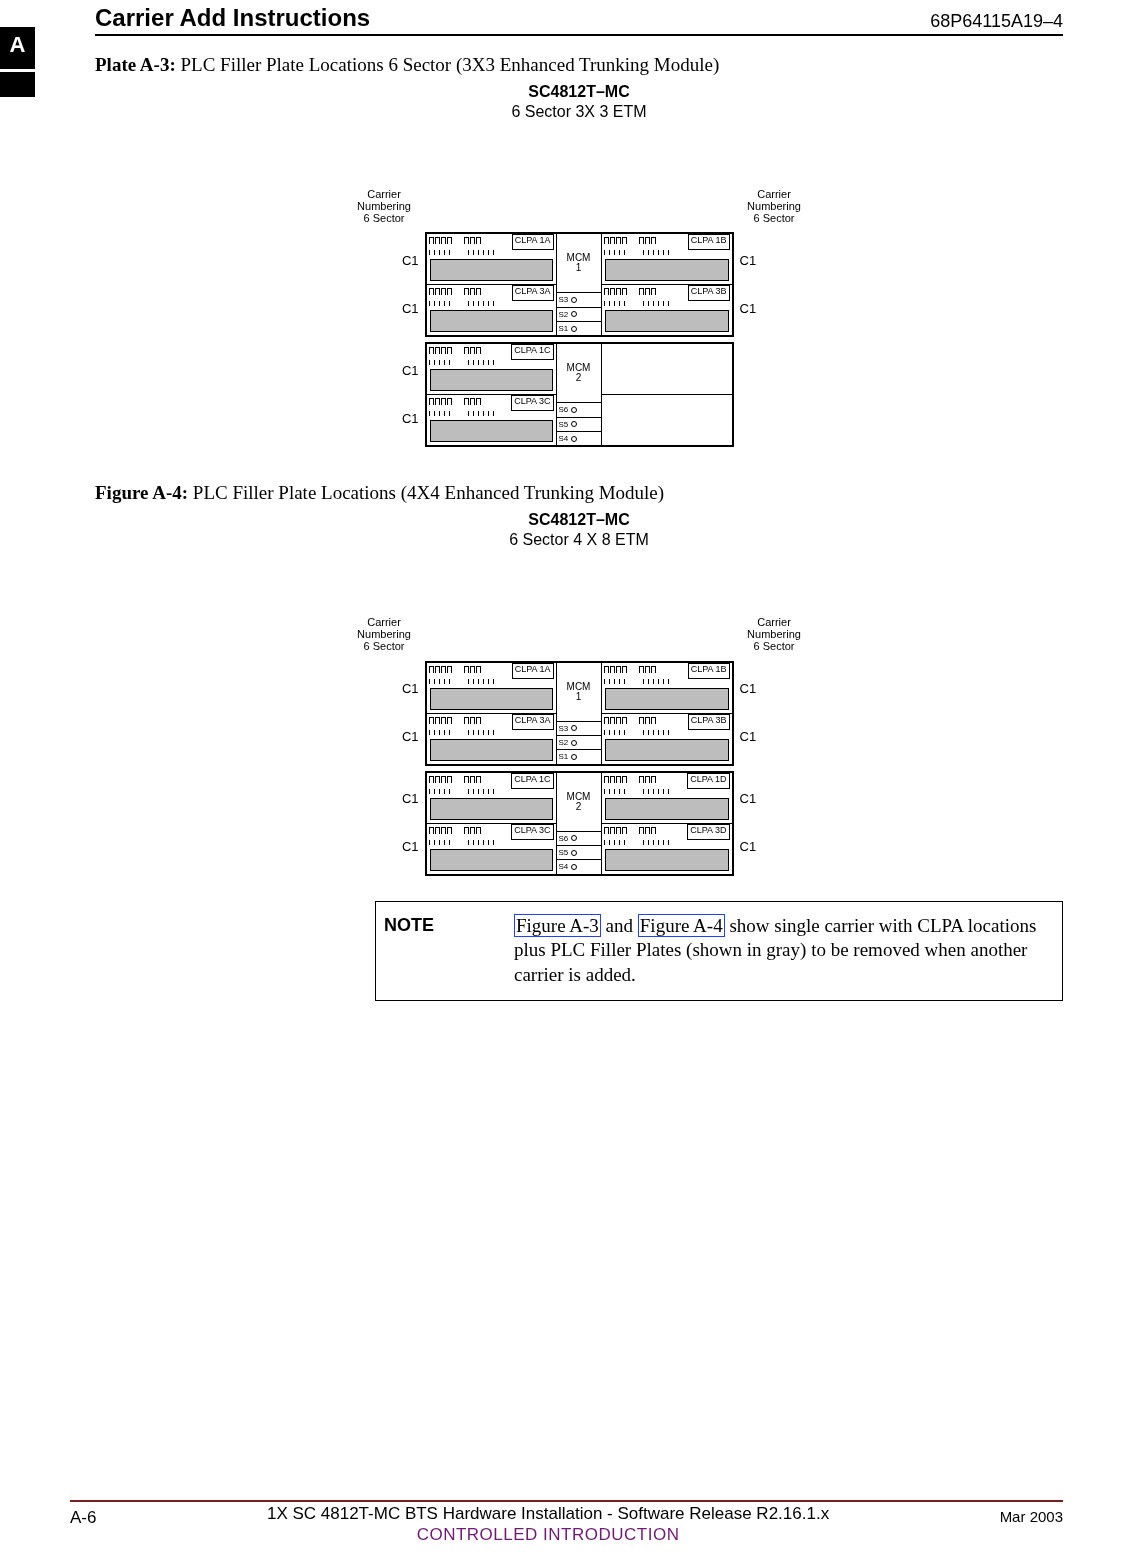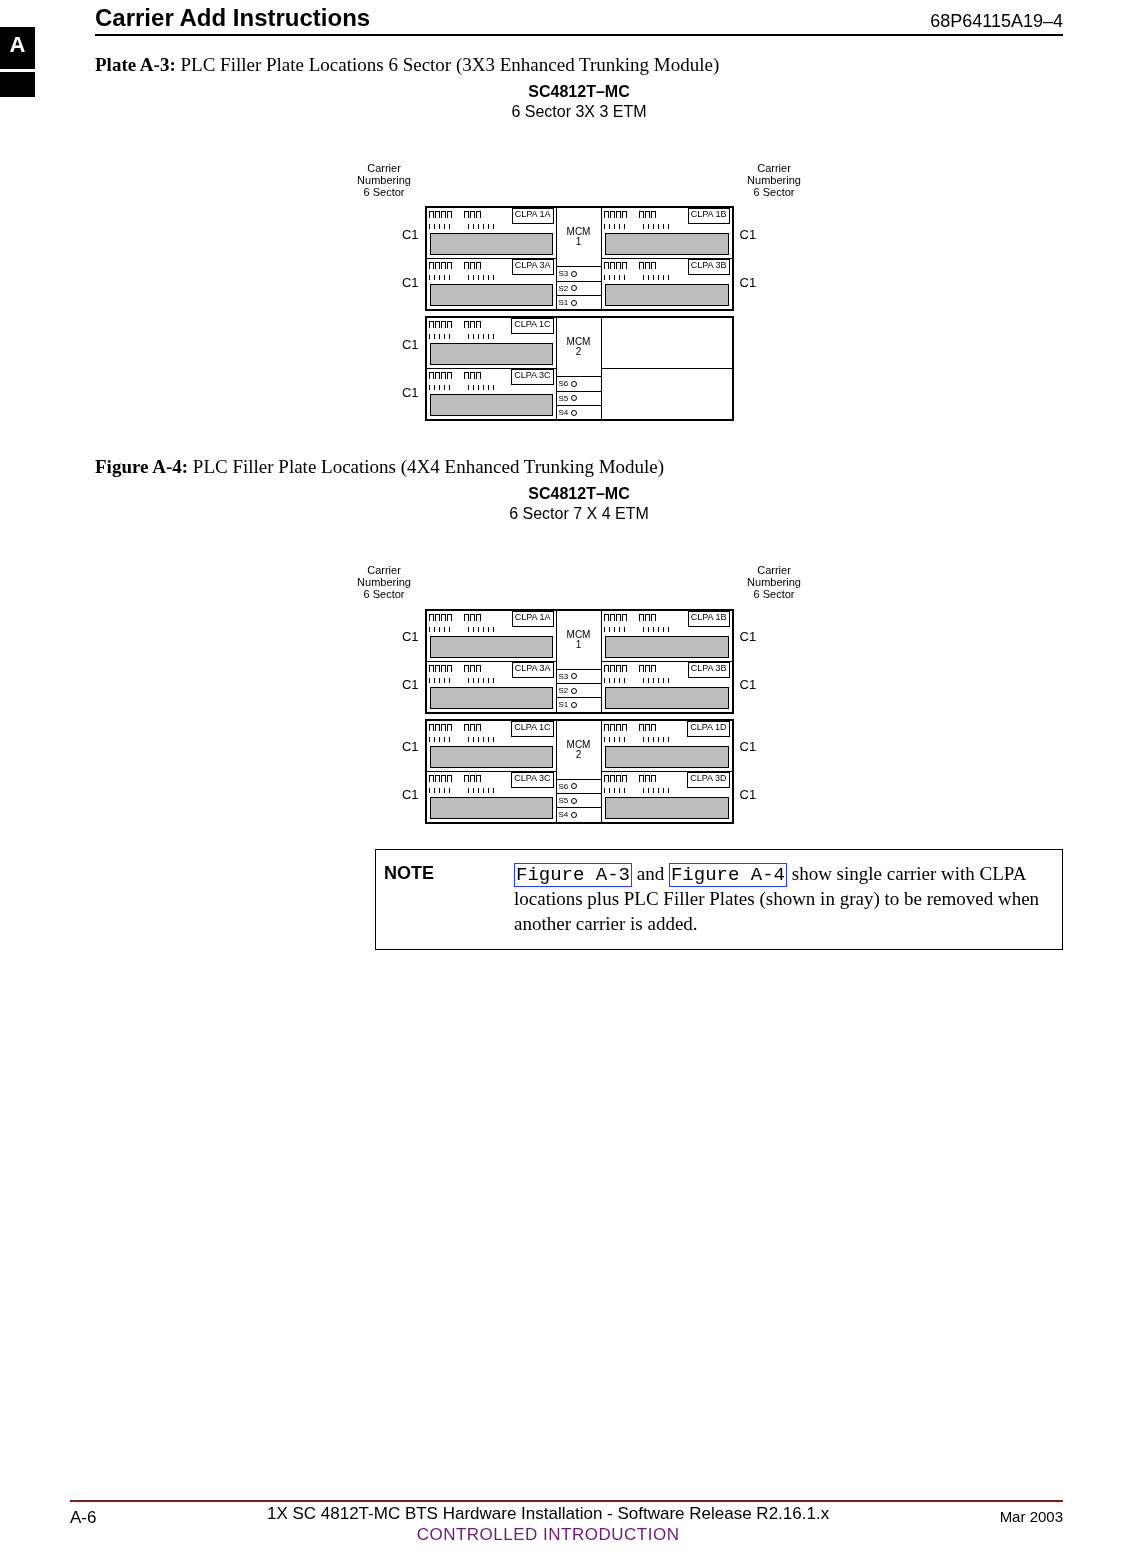--- a/index.html
+++ b/index.html
@@ -83,20 +83,21 @@
     align-items: center;
   }
   .label-row {
     display: flex;
     justify-content: space-between;
     width: 460px;
     font-size: 11px;
     text-align: center;
     line-height: 1.1;
     margin-bottom: 8px;
+    margin-top: 26px;
   }
   .label-row .lbl { width: 70px; }
   .chassis-row {
     display: flex;
     align-items: center;
     margin-bottom: 5px;
   }
   .ccol {
     width: 30px;
     font-size: 13px;
@@ -230,21 +231,20 @@
     font-family: Arial, Helvetica, sans-serif;
     font-weight:bold;
     font-size:18px;
     width:130px;
     flex-shrink:0;
   }
   .note-box .note-text { flex:1; }
   .xref {
     border:1px solid #2040ff;
     padding:0 1px;
-    font-family:Liberation Mono, monospace;
   }
 
   .footer {
     position:absolute;
     bottom:18px;
     left:70px;
     right:85px;
     border-top:2px solid #7f1d1d;
     display:flex;
     justify-content:flex-end;
@@ -544,21 +544,21 @@
         </div>
       </div>
     </div>
   </div>
 
   <div class="figure-caption" style="margin-top:30px">
     <b>Figure A-4:</b><span> PLC Filler Plate Locations (4X4 Enhanced Trunking Module)</span>
   </div>
   <div class="fig-title">
     <b>SC4812T–MC</b><br>
-    <span>6 Sector 7 X 4 ETM</span>
+    <span>6 Sector 4 X 8 ETM</span>
   </div>
 
   <div class="diagram-wrap">
     <div class="diagram">
       <div class="label-row">
         <div class="lbl" style="white-space:pre-line">Carrier
 Numbering
 6 Sector</div>
         <div class="lbl" style="white-space:pre-line">Carrier
 Numbering

